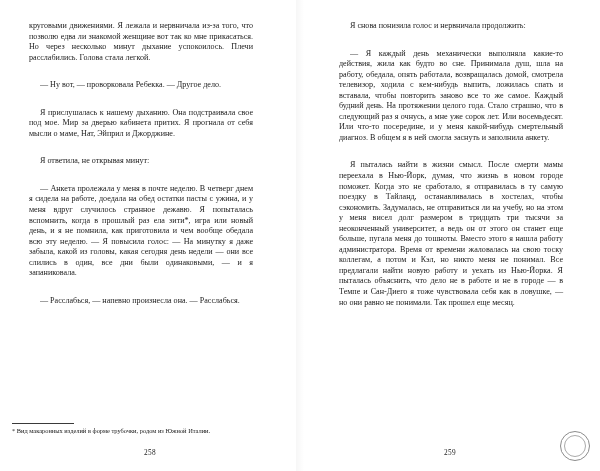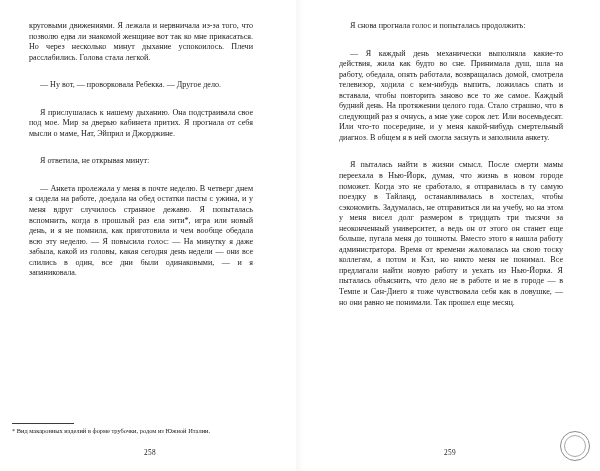--- a/index.html
+++ b/index.html
@@ -129,38 +129,39 @@
 
 <div class="spread">
 
   <div class="page page-left">
     <div class="left-text-block body-text">
       <p class="noind">круговыми движениями. Я лежала и нервничала из-за того, что позволю едва ли знакомой женщине вот так ко мне прикасаться. Но через несколько минут дыхание успокоилось. Плечи расслабились. Голова стала легкой.</p>
       <p>— Ну вот, — проворковала Ребекка. — Другое дело.</p>
       <p>Я прислушалась к нашему дыханию. Она подстраивала свое под мое. Мир за дверью кабинета притих. Я прогнала от себя мысли о маме, Нат, Эйприл и Джорджине.</p>
       <p>Я ответила, не открывая минут:</p>
       <p>— Анкета пролежала у меня в почте неделю. В четверг днем я сидела на работе, доедала на обед остатки пасты с ужина, и у меня вдруг случилось странное дежавю. Я попыталась вспомнить, когда в прошлый раз ела зити*, игра или новый день, и я не помнила, как приготовила и чем вообще обедала всю эту неделю. — Я повысила голос: — На минутку я даже забыла, какой из головы, какая сегодня день недели — они все слились в один, все дни были одинаковыми, — и я запаниковала.</p>
+      <p>— Расслабься, — напевно произнесла она. — Расслабься.</p>
     </div>
 
     <div class="footnote-block">
       <div class="footnote-rule"></div>
       <div class="footnote">
         <p>
           <span class="fn-mark">*</span>
           <span>Вид макаронных изделий в форме трубочки, родом из Южной Италии.</span>
         </p>
       </div>
     </div>
 
     <div class="folio folio-left">258</div>
   </div>
 
   <div class="page page-right">
     <div class="right-text-block body-text">
-      <p>Я снова прогнала голос и попыталась продолжить:</p>
+      <p>Я снова понизила голос и нервничала продолжить:</p>
       <p>— Я каждый день механически выполняла какие-то действия, жила как будто во сне. Принимала душ, шла на работу, обедала, опять работала, возвращалась домой, смотрела телевизор, ходила с кем-нибудь выпить, ложилась спать и вставала, чтобы повторить заново все то же самое. Каждый будний день. На протяжении целого года. Стало страшно, что в следующий раз я очнусь, а мне уже сорок лет. Или восемьдесят. Или что-то посередине, и у меня какой-нибудь смертельный диагноз. В общем я в ней смогла заснуть и заполнила анкету.</p>
       <p>Я пыталась найти в жизни смысл. После смерти мамы переехала в Нью-Йорк, думая, что жизнь в новом городе поможет. Когда это не сработало, я отправилась в ту самую поездку в Тайланд, останавливалась в хостелах, чтобы сэкономить. Задумалась, не отправиться ли на учебу, но на этом у меня висел долг размером в тридцать три тысячи за неоконченный университет, а ведь он от этого он станет еще больше, пугала меня до тошноты. Вместо этого я нашла работу администратора. Время от времени жаловалась на свою тоску коллегам, а потом и Кэл, но никто меня не понимал. Все предлагали найти новую работу и уехать из Нью-Йорка. Я пыталась объяснить, что дело не в работе и не в городе — в Темпе и Сан-Диего я тоже чувствовала себя как в ловушке, — но они равно не понимали. Так прошел еще месяц.</p>
     </div>
 
     <div class="folio folio-right">259</div>
 
     <div class="corner-ornament">
       <span class="ring r1"></span>
       <span class="ring r2"></span>
     </div>

